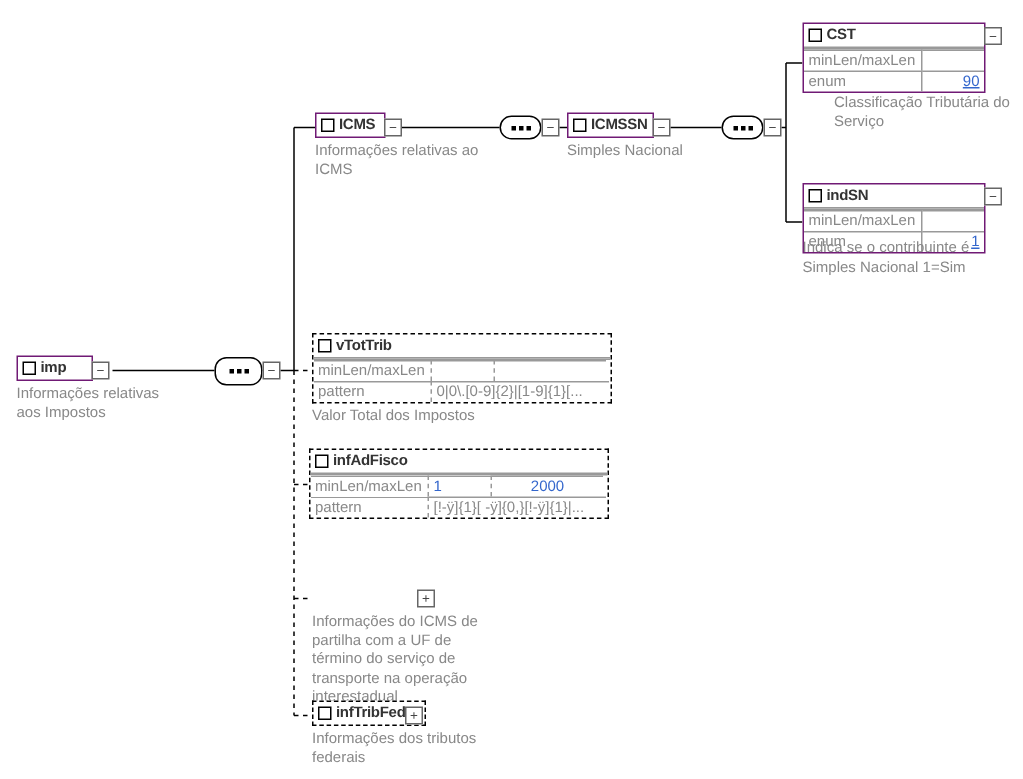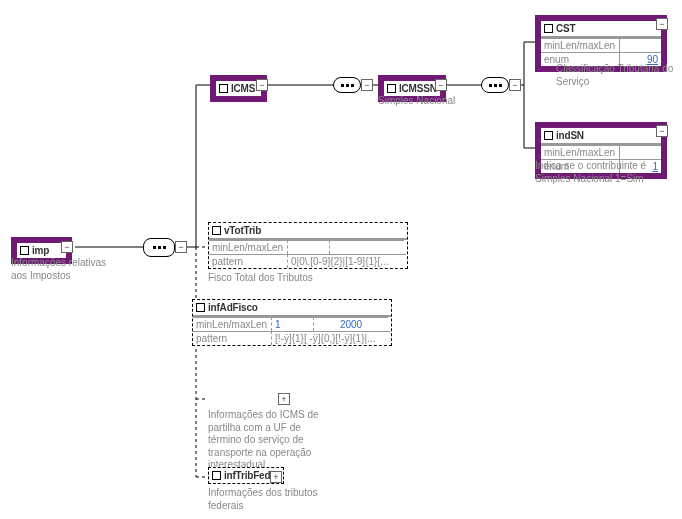--- a/index.html
+++ b/index.html
@@ -1,19 +1,19 @@
 <!DOCTYPE html>
 <html><head>
 <meta charset="utf-8">
 <style>
   html,body{margin:0;padding:0;background:#fff;font-family:Arial,Helvetica,sans-serif;font-size:10px;color:#333}
   .stage{position:relative;width:682px;height:519px}
   svg.lines{position:absolute;top:0;left:0;width:682px;height:519px;pointer-events:none}
 
-  .node{position:absolute;border:6px solid #701a75;background:#fff}
+  .node{position:absolute;border:1px solid #701a75;background:#fff}
   .node.dashed{border:1px dashed #000;background:#fff}
   .node-head{display:flex;align-items:center;gap:3px;padding:2px 3px}
   .node-head.line{border-bottom:1px solid #999}
   .node-head .top{width:7px;height:7px;border:1px solid #000;background:#fff}
   .node-head .title{font-weight:bold;letter-spacing:-.2px}
 
   .btn{position:absolute;width:10px;height:10px;border:1px solid #666;background:#fff;display:flex;align-items:center;justify-content:center;font-size:9px;line-height:1;color:#444;cursor:pointer}
   .btn::after{content:""}
   .btn.minus::after{content:"\2212"}
   .btn.plus::after{content:"+"}
@@ -79,20 +79,21 @@
     </div>
 <div class="btn minus" style="left:175px;top:241px"></div>
 
 <div class="node" style="left:210px;top:75px;width:45px">
   <div class="node-head">
     <span class="top"></span>
     <span class="title">ICMS</span>
   </div>
 </div>
 <div class="btn minus" style="left:256px;top:79px"></div>
+<div class="cap" style="left:210px;top:95px">Informações relativas ao ICMS</div>
 
 <div class="conn" style="left:333px;top:77px">
       <b></b>
       <b></b>
       <b></b>
     </div>
 <div class="btn minus" style="left:361px;top:79px"></div>
 
 <div class="node" style="left:378px;top:75px;width:56px">
   <div class="node-head">
@@ -158,23 +159,23 @@
       <div class="attr-key dr">minLen/maxLen</div>
       <div class="attr-valA dr"></div>
       <div class="attr-valB"></div>
     </div>
     <div class="attr-row">
       <div class="attr-key dr">pattern</div>
       <div class="attr-valLong">0|0\.[0-9]{2}|[1-9]{1}[...</div>
     </div>
   </div>
 </div>
-<div class="cap" style="left:208px;top:272px;width:200px">Fisco Total dos Tributos</div>
-
-<div class="node dashed" style="left:192px;top:299px;width:198px">
+<div class="cap" style="left:208px;top:272px;width:200px">Valor Total dos Impostos</div>
+
+<div class="node dashed" style="left:206px;top:299px;width:198px">
   <div class="node-head line">
     <span class="top"></span>
     <span class="title">infAdFisco</span>
   </div>
   <div class="attrs">
     <div class="attr-row">
       <div class="attr-key dr">minLen/maxLen</div>
       <div class="attr-valA dr" style="color:#36c">1</div>
       <div class="attr-valB" style="color:#36c">2000</div>
     </div>

